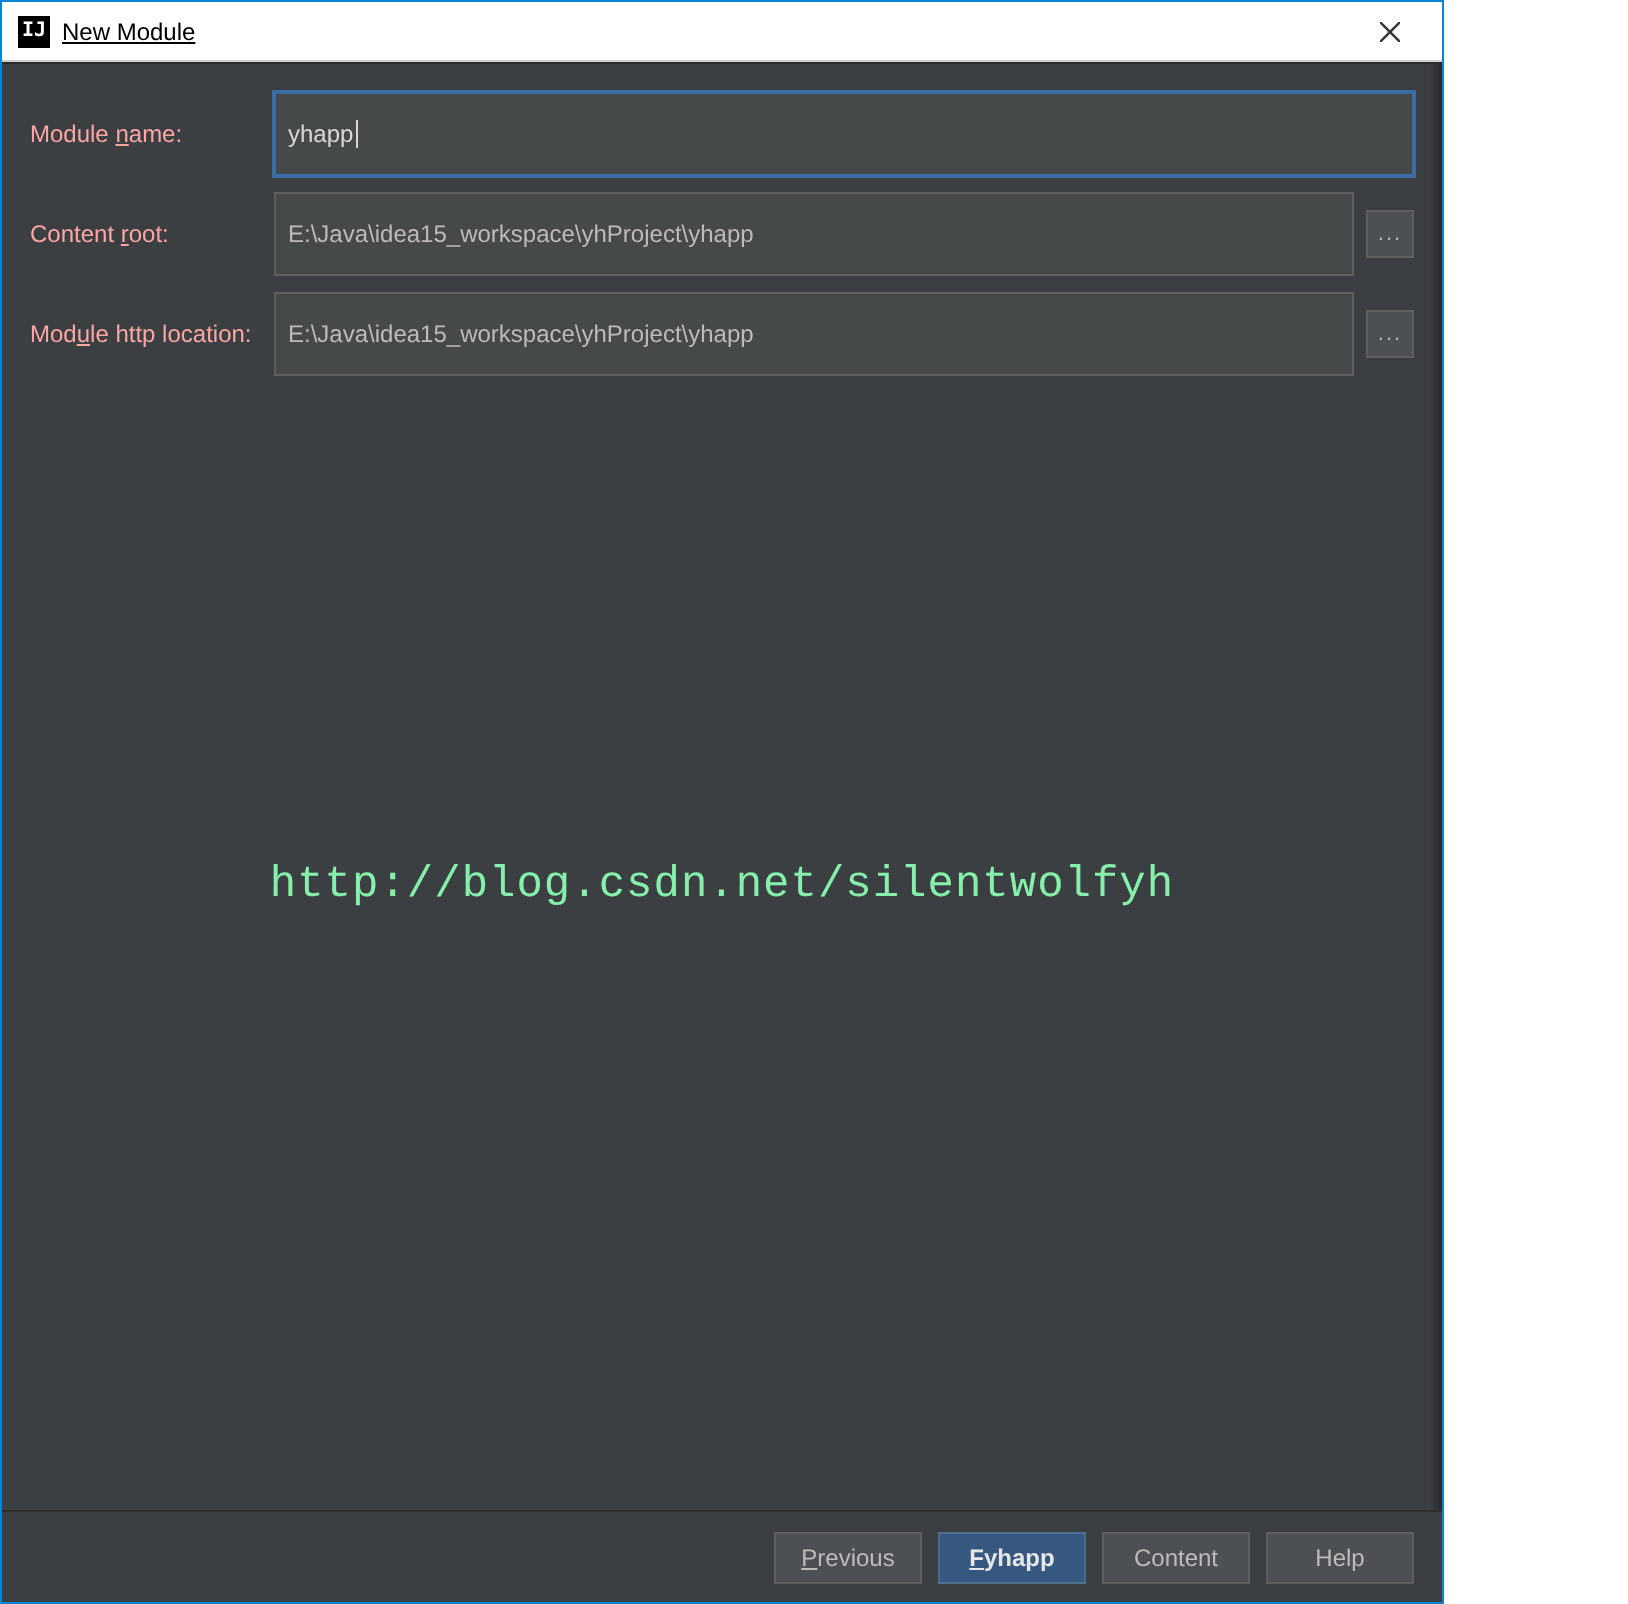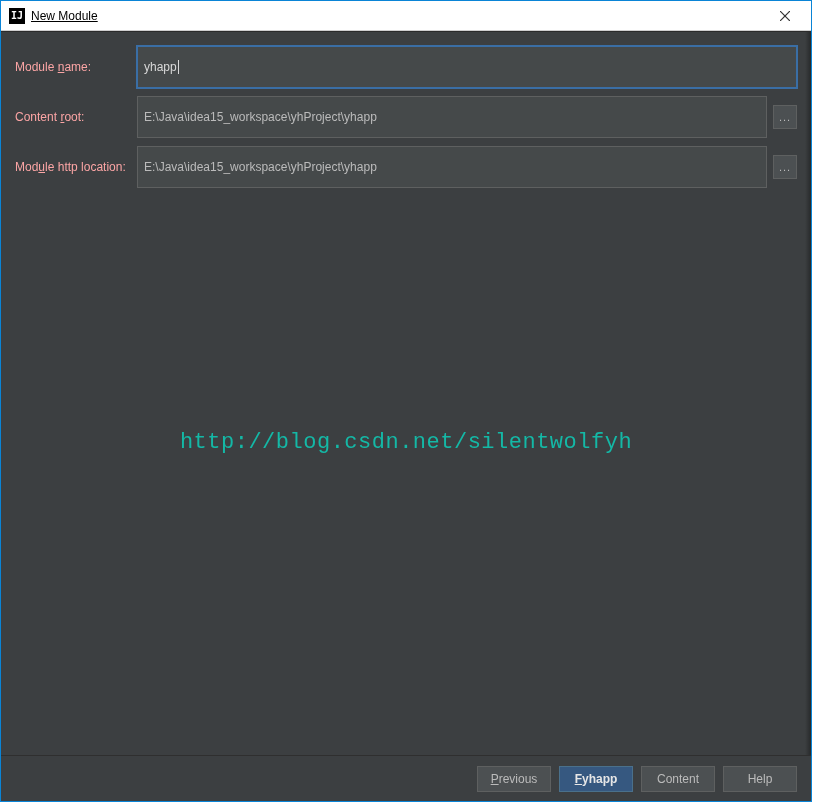--- a/index.html
+++ b/index.html
@@ -1,18 +1,18 @@
 <!DOCTYPE html>
 <html><head>
 <meta charset="utf-8">
 <style>
   * { box-sizing: border-box; margin: 0; padding: 0; }
   html, body { width: 814px; height: 802px; overflow: hidden; font-family: "Segoe UI", Tahoma, sans-serif; font-size: 12px; }
   .window {
-    width: 812px; height: 802px;
+    width: 722px; height: 802px;
     border: 1px solid #0a84d6;
     background: #3c3f41;
     display: flex; flex-direction: column;
   }
   .titlebar {
     height: 30px; background: #ffffff;
     display: flex; align-items: center;
     padding: 0 6px 0 8px;
     border-bottom: 1px solid #cfcfcf;
     color: #000;
@@ -78,21 +78,21 @@
     border: 1px solid #5e6060;
     color: #bbbbbb;
     display: flex; align-items: center; justify-content: center;
     cursor: pointer;
     font-size: 11px; letter-spacing: 1px;
   }
   .watermark {
     position: absolute; left: 0; right: 0; top: 398px;
     text-align: center;
     font-family: "Courier New", monospace;
-    font-size: 22px; color: #14b8a6;
+    font-size: 22px; color: #86efac;
     letter-spacing: 0.5px;
     pointer-events: none;
     white-space: nowrap;
   }
   .footer {
     height: 46px;
     border-top: 1px solid #2f2f2f;
     background: #3c3f41;
     display: flex; align-items: center; justify-content: flex-end;
     padding-right: 14px; gap: 8px;

